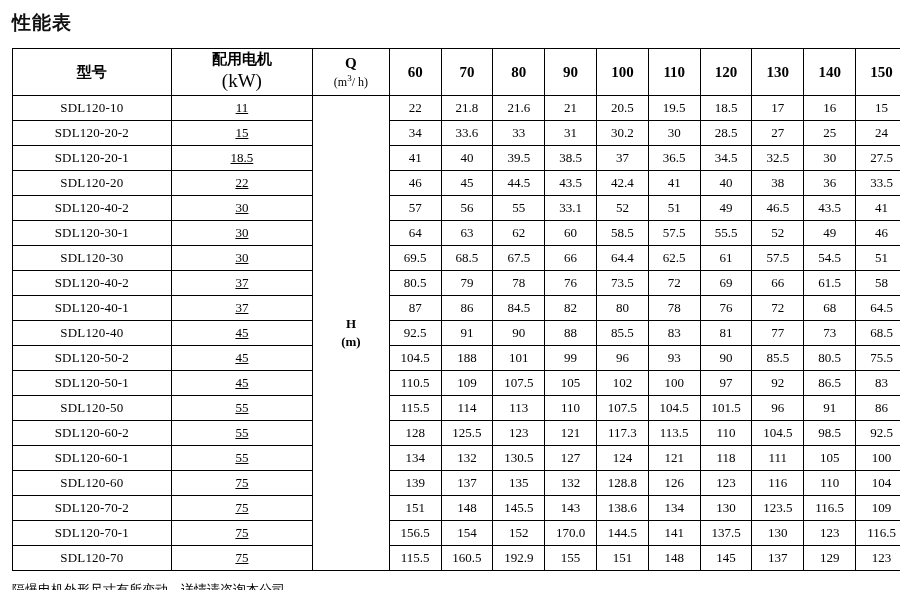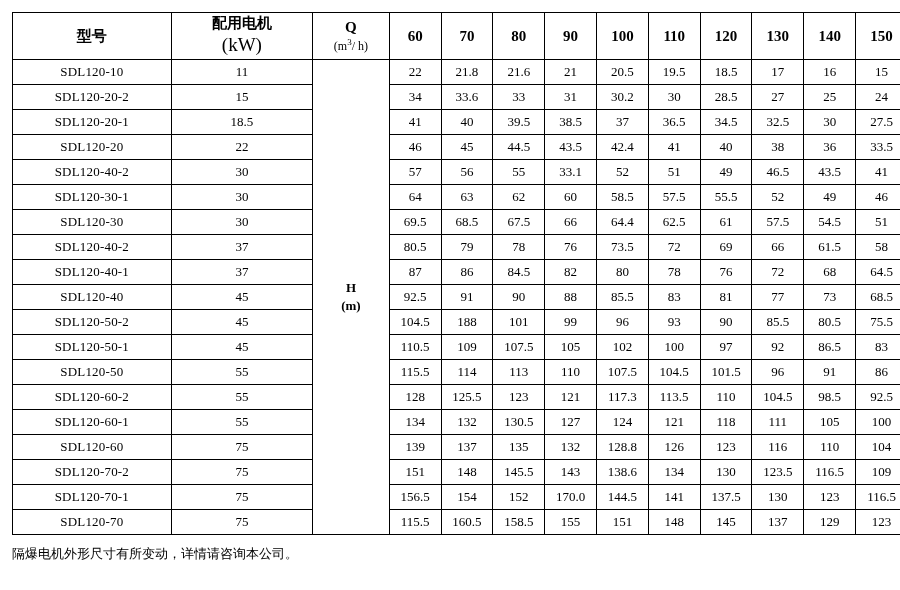--- a/index.html
+++ b/index.html
@@ -59,20 +59,21 @@
   thead th.flow {
     font-weight: normal;
     font-size: 13px;
   }
   td.model {
     font-size: 13.5px;
     letter-spacing: 0.2px;
   }
   td.motor {
     font-size: 13px;
+    text-decoration: underline;
   }
   td.h-cell {
     font-size: 15px;
     font-weight: bold;
     line-height: 1.35;
     vertical-align: middle;
   }
   .qhead {
     line-height: 1.25;
     font-weight: bold;
@@ -94,20 +95,21 @@
     font-size: 13px;
     font-family: "Liberation Serif", "DejaVu Serif", serif;
     color: #000000;
   }
 </style>
 </head>
 <body>
 
 <div class="page">
 
+  <div class="title">性能表</div>
 
   <div class="table-wrap">
     <table class="perf">
       <thead>
         <tr>
           <th class="col-model" rowspan="1">型号</th>
           <th class="col-motor" rowspan="1">
             <div class="kwhead">
               <div>配用电机</div>
               <div class="sub">(kW)</div>
@@ -386,21 +388,21 @@
             <td>137.5</td>
             <td>130</td>
             <td>123</td>
             <td>116.5</td>
           </tr>
           <tr>
             <td class="model">SDL120-70</td>
             <td class="motor">75</td>
             <td>115.5</td>
             <td>160.5</td>
-            <td>158.5</td>
+            <td>192.9</td>
             <td>155</td>
             <td>151</td>
             <td>148</td>
             <td>145</td>
             <td>137</td>
             <td>129</td>
             <td>123</td>
           </tr>
         </tbody>
     </table>

